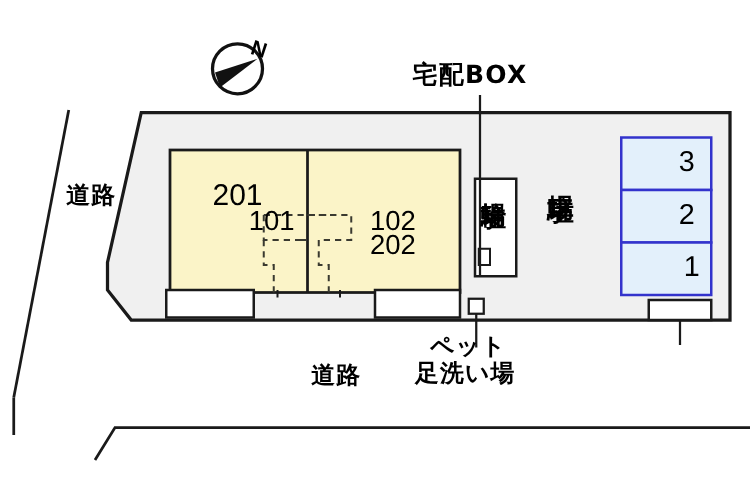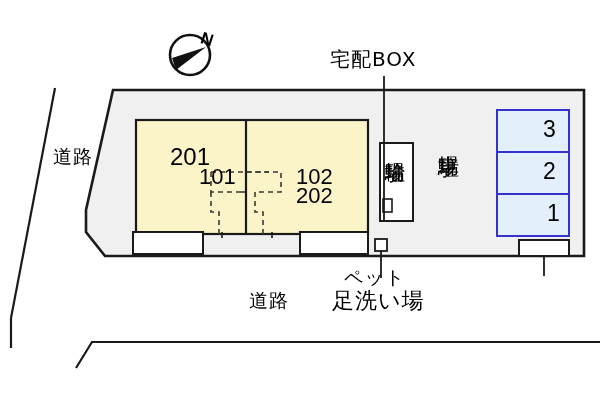--- a/index.html
+++ b/index.html
@@ -4,21 +4,21 @@
 <style>
   html,body{margin:0;padding:0;background:#ffffff;}
   body{
     width:600px;height:400px;overflow:hidden;
     font-family:"DejaVu Sans","Liberation Sans",sans-serif;
     position:relative;
   }
   #stage{position:absolute;left:0;top:0;width:600px;height:400px;}
   #stage svg{position:absolute;left:0;top:0;}
   .lbl{position:absolute;color:#000;white-space:nowrap;line-height:1;}
-  .lbl-jp{font-family:"DejaVu Sans","Liberation Sans",sans-serif;font-weight:400;}
+  .lbl-jp{font-family:"DejaVu Sans","Liberation Sans",sans-serif;font-weight:700;}
   .num{font-family:"Liberation Sans","DejaVu Sans",sans-serif;font-weight:400;}
   .vert{writing-mode:vertical-rl;text-orientation:upright;line-height:1.02;}
 </style>
 </head>
 <body>
 
 <div id="stage">
 
   <svg width="600" height="400" viewBox="0 0 600 400">
 
@@ -108,16 +108,16 @@
 
   <div class="lbl lbl-jp vert" style="left:385px;top:146px;font-size:20px;">駐輪場</div>
 
   <div class="lbl lbl-jp vert" style="left:437px;top:139px;font-size:21px;">駐車場</div>
 
   <div class="lbl num" style="left:543px;top:118px;font-size:23px;">3</div>
   <div class="lbl num" style="left:543px;top:160px;font-size:23px;">2</div>
   <div class="lbl num" style="left:547px;top:202px;font-size:23px;">1</div>
 
   <div class="lbl lbl-jp" style="left:344px;top:268px;font-size:19px;letter-spacing:1px;">ペット</div>
-  <div class="lbl lbl-jp" style="left:332px;top:290px;font-size:22px;letter-spacing:1px;">足洗い場</div>
+  <div class="lbl lbl-jp" style="left:332px;top:290px;font-size:19px;letter-spacing:1px;">足洗い場</div>
 
 
 </div>
 
 </body></html>

